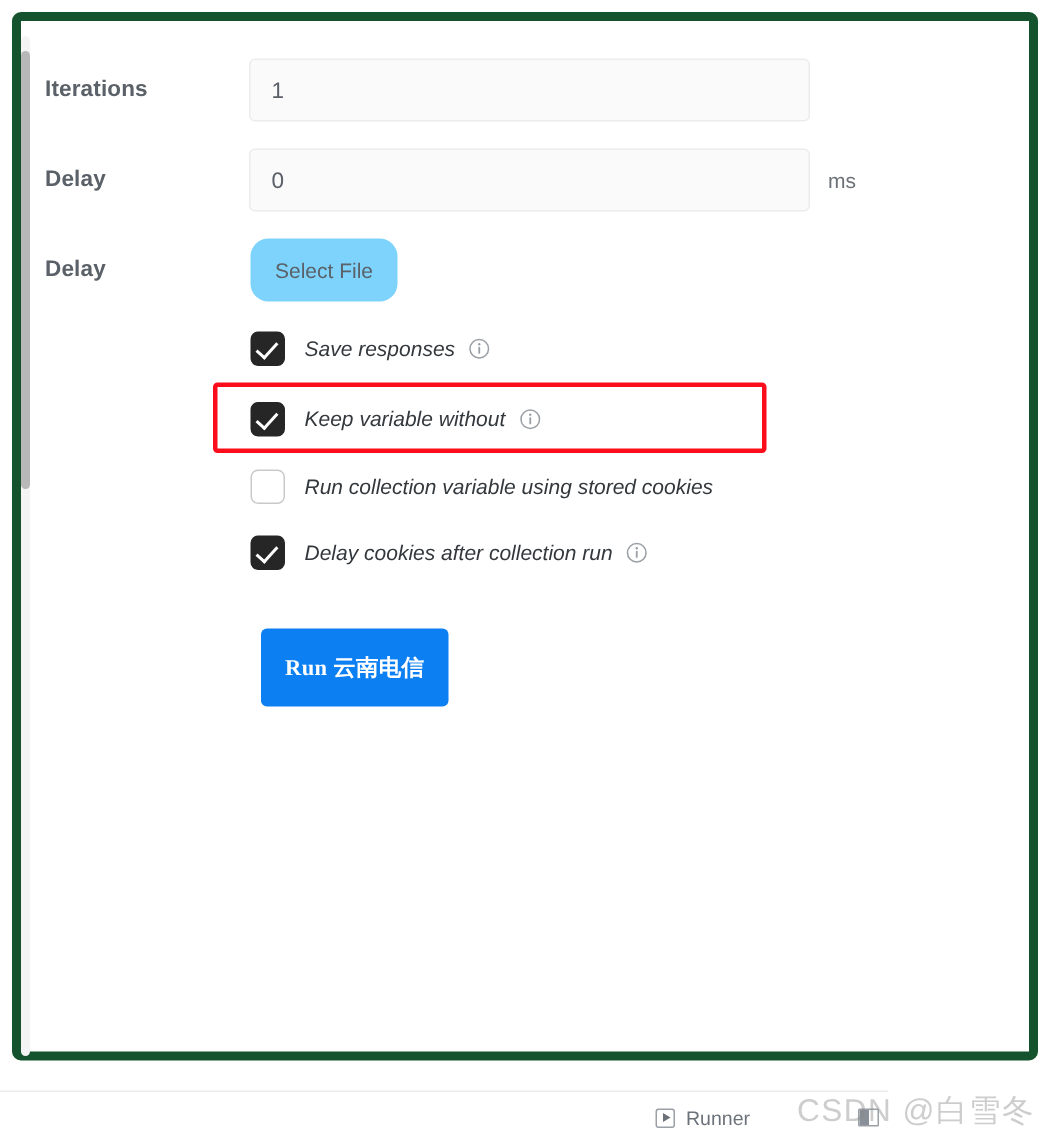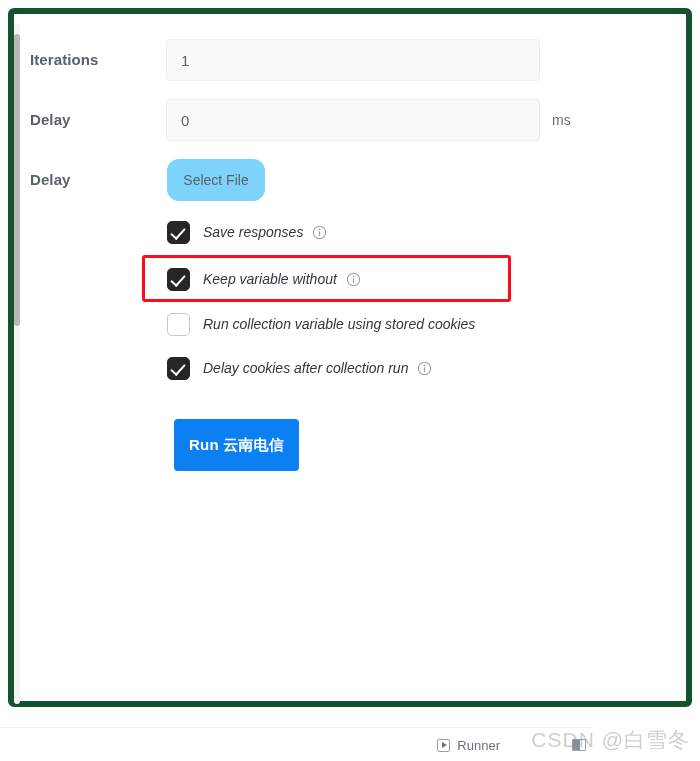--- a/index.html
+++ b/index.html
@@ -186,21 +186,21 @@
   #run-button {
     position: absolute;
     left: 160px;
     top: 405px;
     width: 125px;
     height: 52px;
     background: #0c7ff2;
     border: none;
     border-radius: 4px;
     color: #ffffff;
-    font-family: Liberation Sans, sans-serif;
+    font-family: Liberation Serif, serif;
     font-size: 15px;
     font-weight: 700;
     cursor: pointer;
     letter-spacing: .2px;
   }
 
   
   #status-bar {
     position: absolute;
     left: 0;

